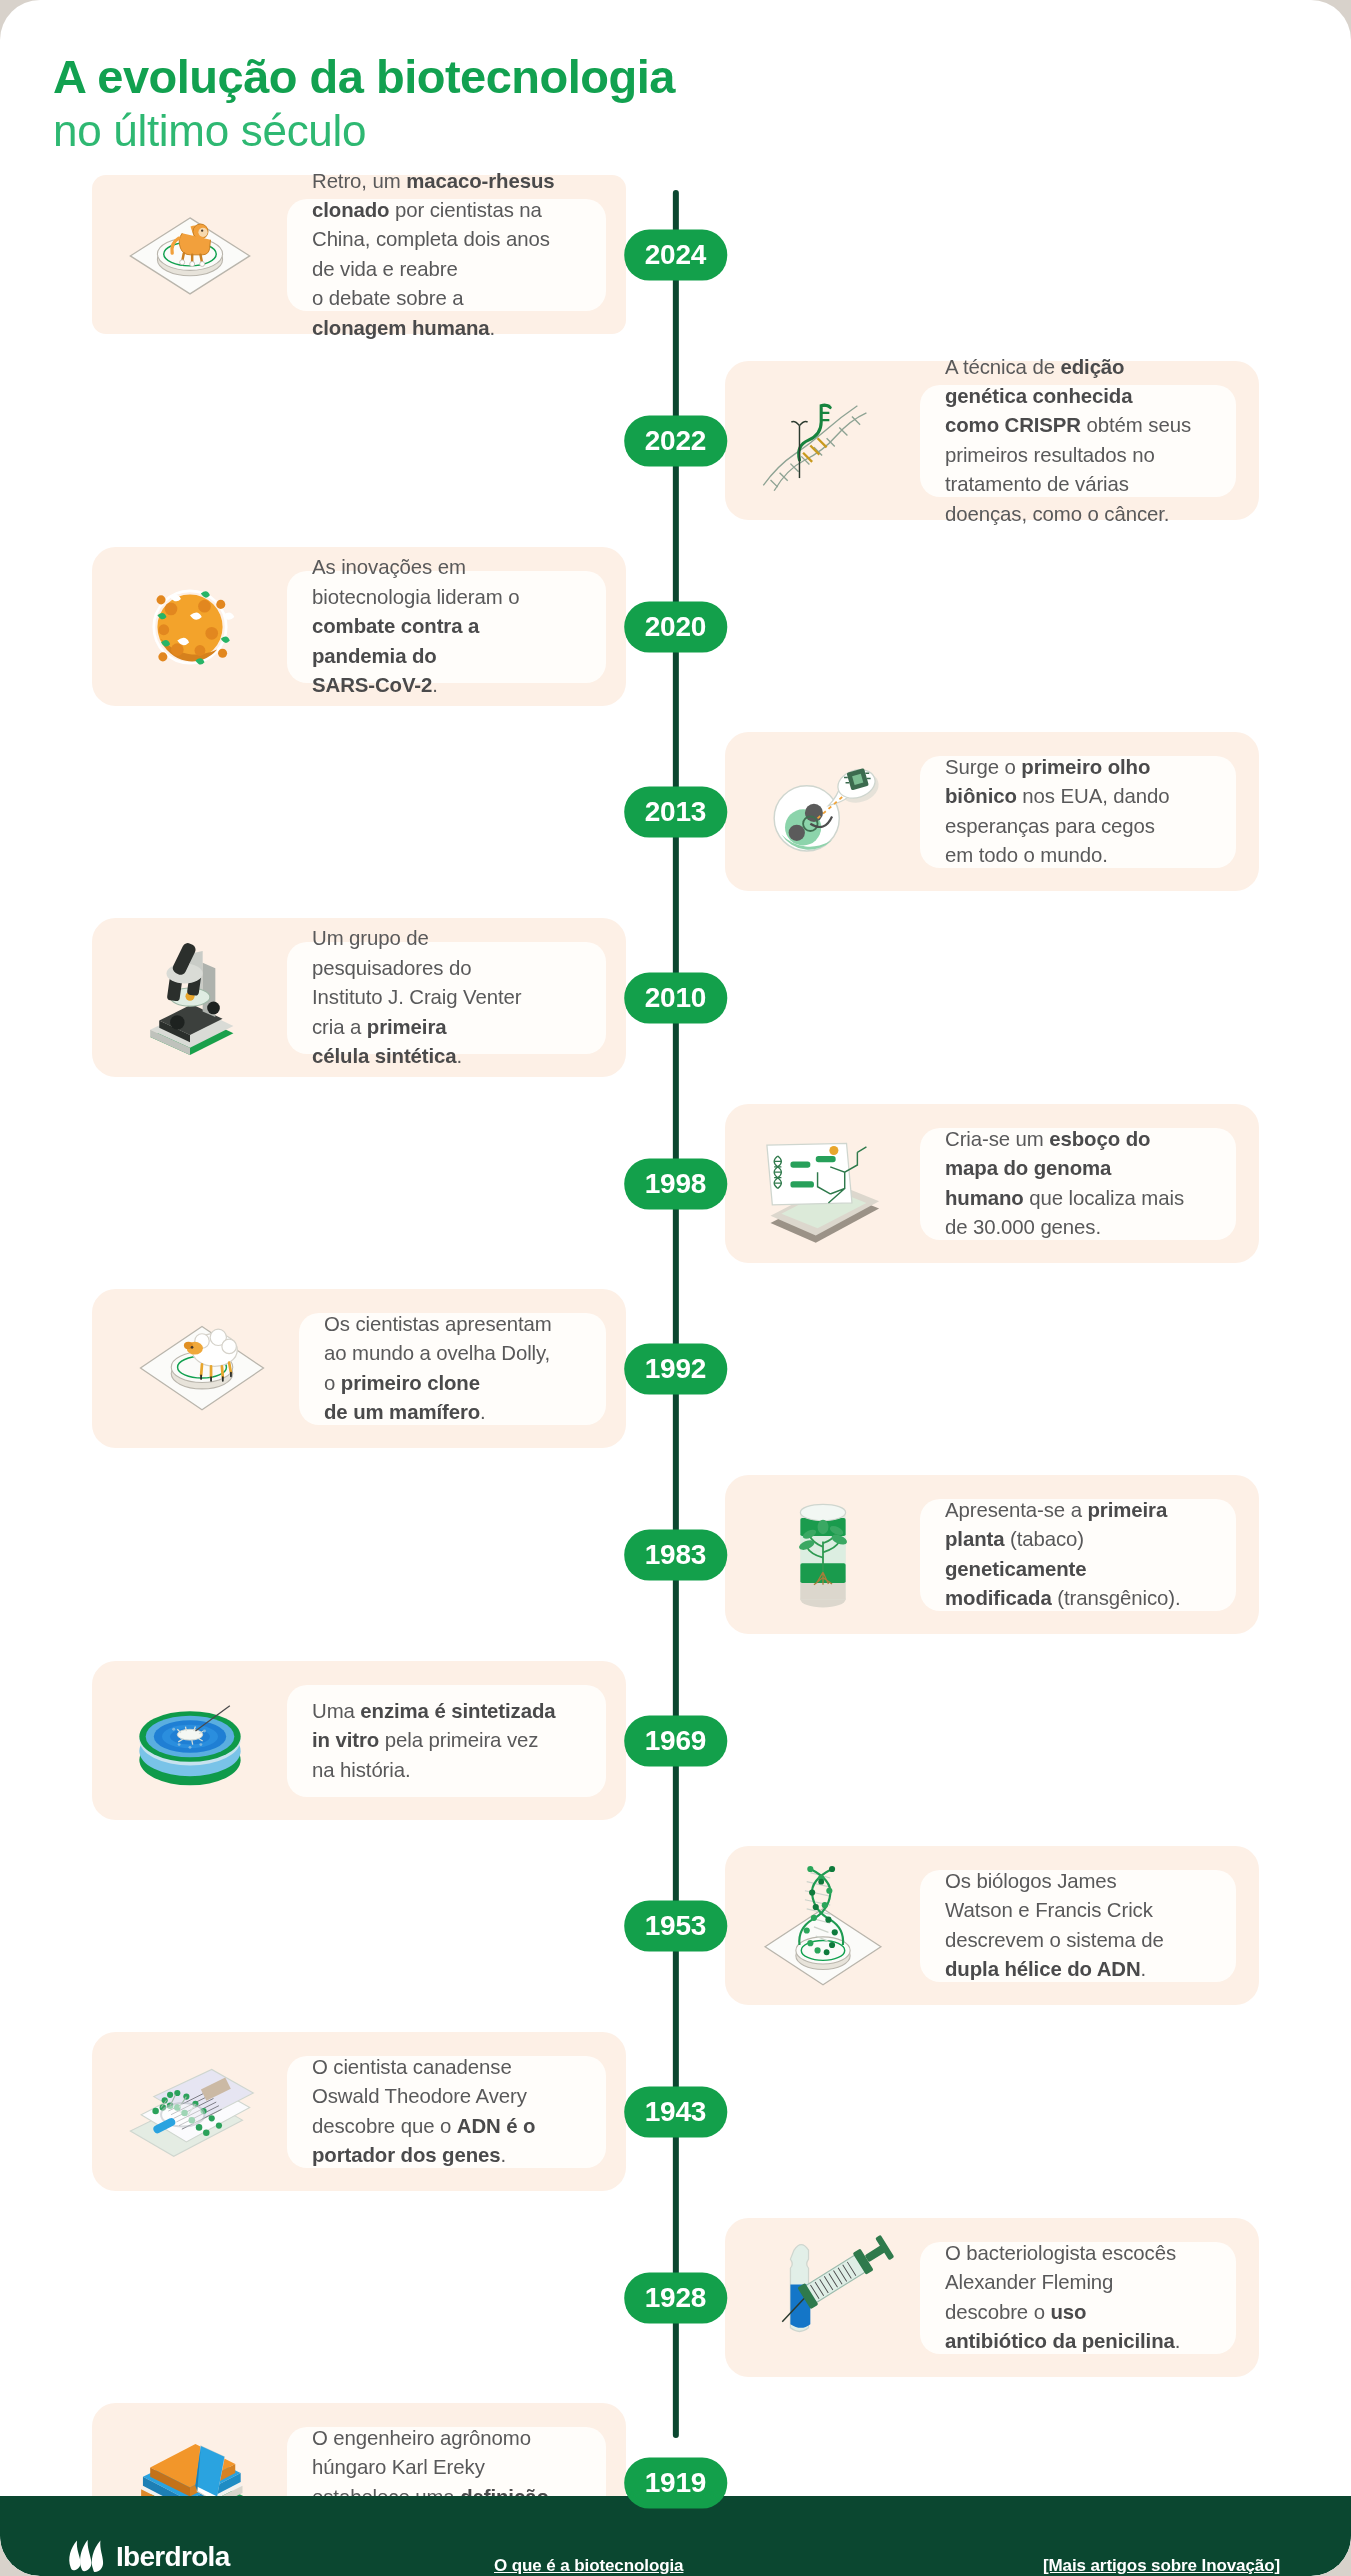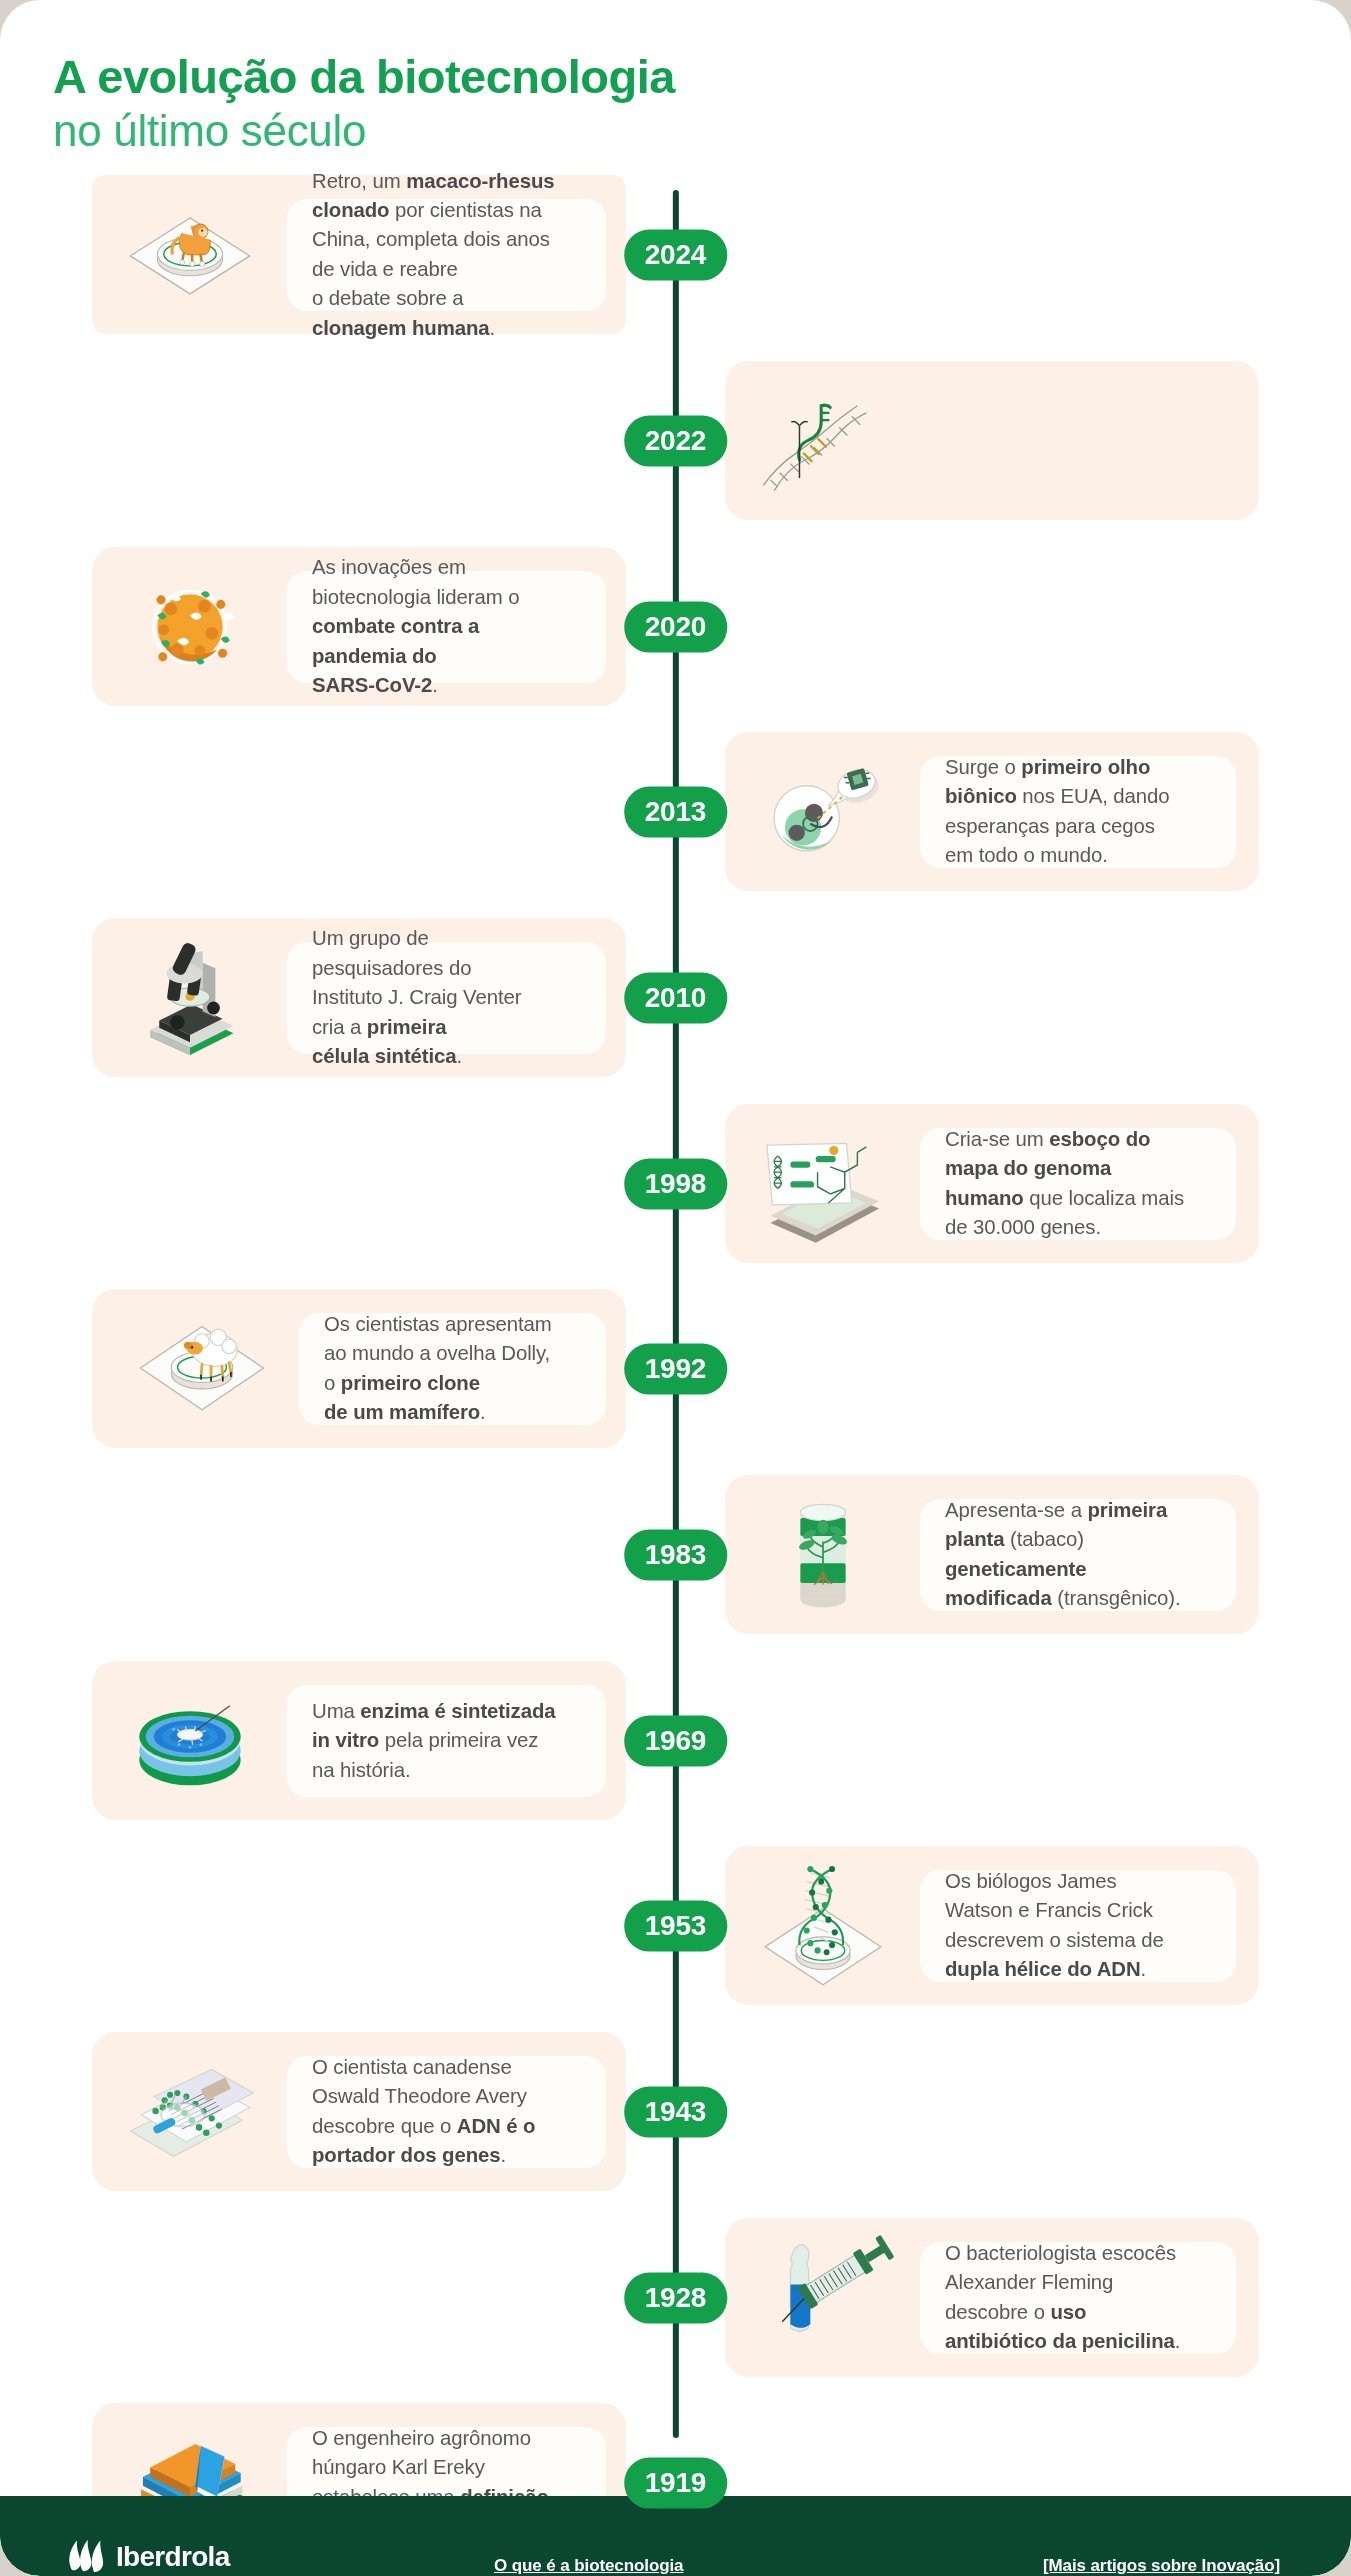--- a/index.html
+++ b/index.html
@@ -214,20 +214,23 @@
       <path d="M26 118 l8 8 M36 110 l9 9 M48 100 l9 9 M60 92 l9 9 M74 82 l9 9 M88 72 l9 9 M102 60 l9 9 M116 48 l9 9"></path>
     </g>
     <g stroke="#c99a1e" stroke-width="2.6">
       <path d="M62 88 l10 10 M70 80 l10 10 M78 72 l10 10"></path>
     </g>
     <path d="M58 96 q-4 -16 10 -22 q14 -6 14 -20 l0 -18 q6 -2 10 2" fill="none" stroke="#17843f" stroke-width="3.4" stroke-linecap="round"></path>
     <path d="M82 36 l10 0 M82 44 l9 0 M82 52 l9 0" stroke="#17843f" stroke-width="2.4"></path>
     <path d="M58 58 l0 58" stroke="#2b3a2f" stroke-width="1.6"></path>
     <path d="M58 58 q-5 -6 -9 -4 M58 58 q5 -6 9 -4" fill="none" stroke="#2b3a2f" stroke-width="1.6"></path>
   </svg>
+            </div>
+            <div class="bubble">
+              <p class="desc">A técnica de <b>edição<br>genética conhecida<br>como CRISPR</b> obtém seus<br>primeiros resultados no<br>tratamento de várias<br>doenças, como o câncer.</p>
             </div>
           </div>
           <div class="badge" style="top: 0px;">2022</div>
         </div>
         <div class="row" style="top: 437px;">
           <div class="connector left"></div>
           <div class="card left" style="top: -80px; height: 159px;">
             <div class="illus">
               <svg class="ill" viewBox="0 0 168 150">
     <circle cx="84" cy="75" r="40" fill="none" stroke="#ffffff" stroke-width="3"></circle>

